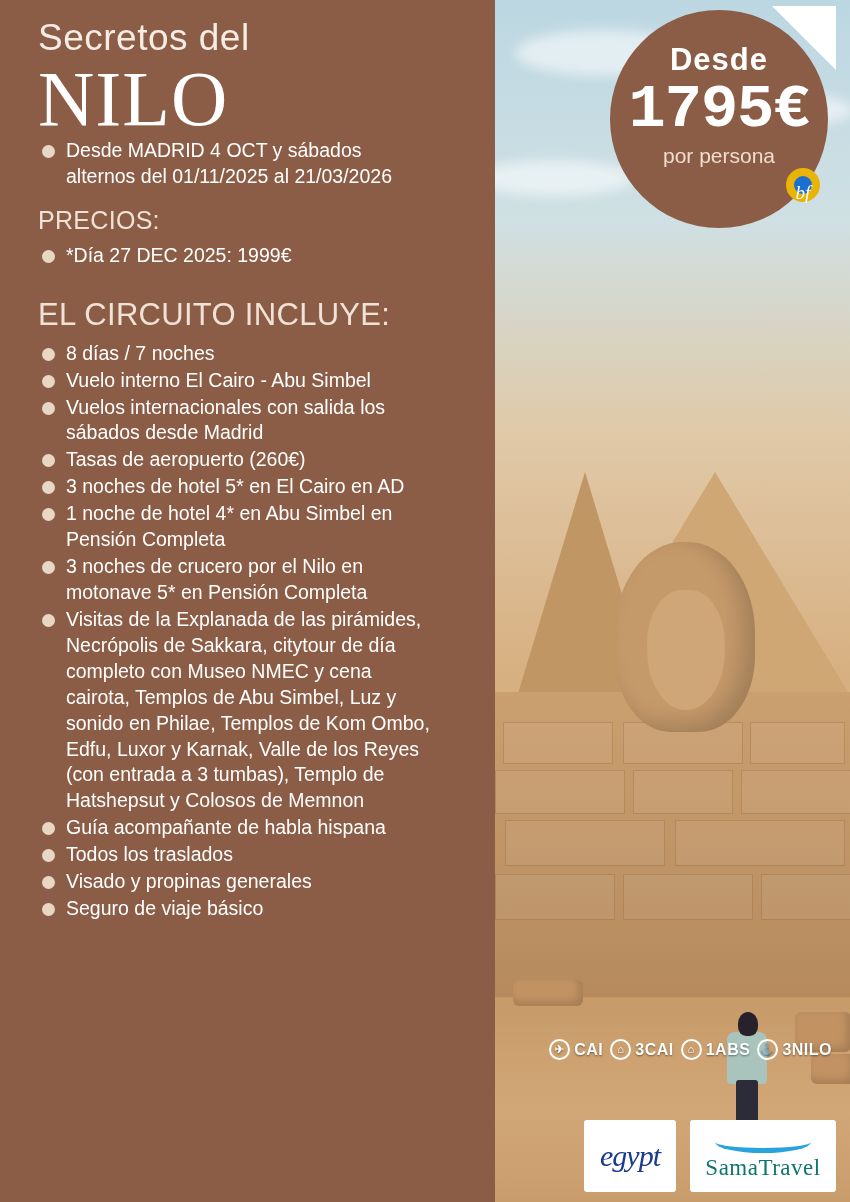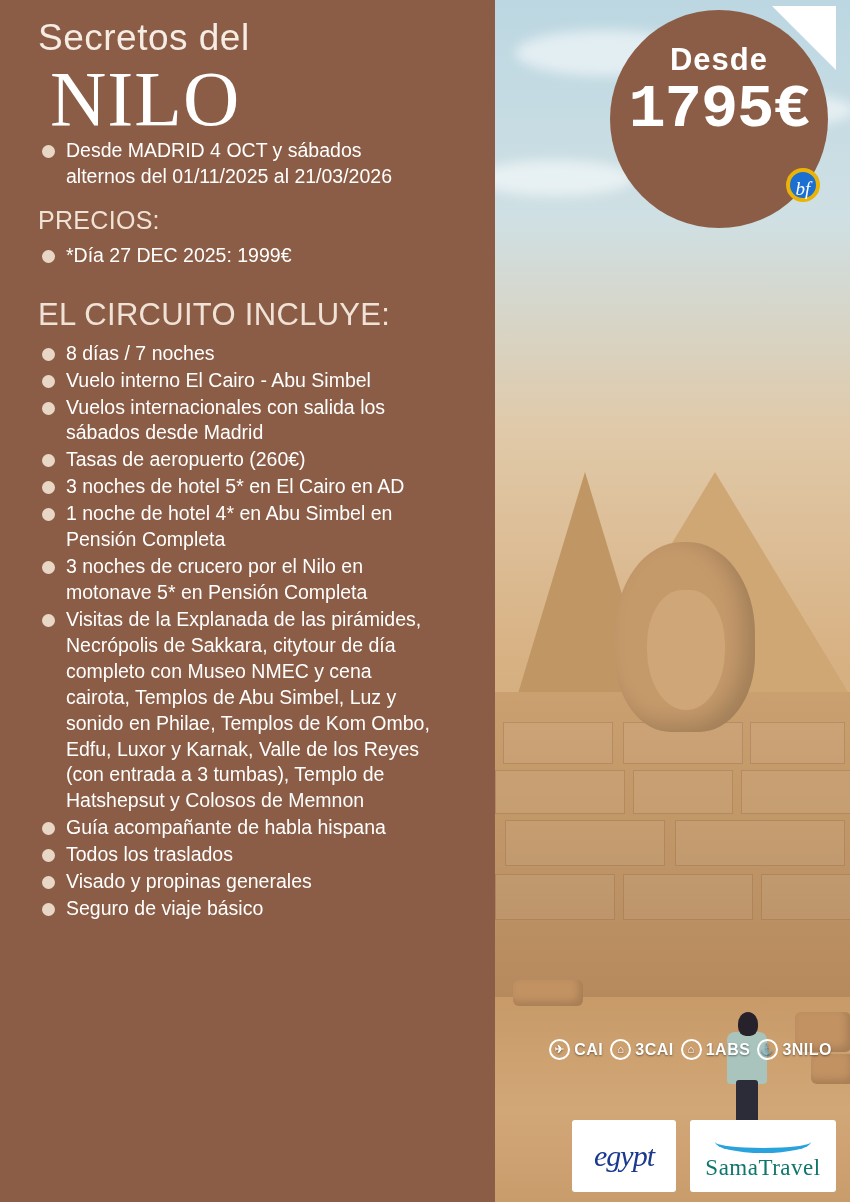--- a/index.html
+++ b/index.html
@@ -127,21 +127,21 @@
     color: #f6ece4;
     line-height: 1.08;
   }
   .t-big {
     font-family: "Liberation Serif", serif;
     font-size: 78px;
     font-weight: 400;
     letter-spacing: 1px;
     line-height: 1.0;
     color: #ffffff;
-    margin: 2px 0 0 12px;
+    margin: 2px 0 0 0;
   }
   .t-sub {
     font-size: 36px;
     font-weight: 400;
     color: #f3e6db;
     line-height: 1.1;
     margin-bottom: 20px;
   }
   .sect {
     font-size: 25px;
@@ -218,21 +218,21 @@
     width: 34px; height: 34px;
     border-radius: 50%;
     background: #1b6fd0;
     color: #fff;
     font-family: "Liberation Serif", serif;
     font-size: 19px;
     font-style: italic;
     line-height: 34px;
     text-align: center;
     z-index: 7;
-    border: 4px solid #eab308;
+    border: 8px solid #eab308;
   }
 
   
   .codes {
     position: absolute;
     right: 18px;
     bottom: 142px;
     display: flex;
     align-items: center;
     gap: 7px;
@@ -263,21 +263,21 @@
     gap: 14px;
     z-index: 6;
   }
   .logo-box {
     background: #ffffff;
     border-radius: 3px;
     display: flex;
     align-items: center;
     justify-content: center;
   }
-  .logo-egypt { width: 104px; height: 72px; }
+  .logo-egypt { width: 92px; height: 72px; }
   .logo-sama { width: 146px; height: 72px; flex-direction: column; }
   .egypt-txt {
     font-family: "Liberation Serif", serif;
     font-style: italic;
     font-size: 30px;
     color: #1b3a8f;
     letter-spacing: -1px;
   }
   .sama-swoosh {
     width: 96px; height: 22px;
@@ -329,20 +329,21 @@
 
     <div class="person-body"></div>
     <div class="person-legs"></div>
     <div class="person-head"></div>
   </div>
 
   <div class="ribbon"></div>
   <div class="badge">
     <div class="desde">Desde</div>
     <div class="price">1795€</div>
+    <div class="per">por persona</div>
   </div>
   <div class="bf">bf</div>
 
   <div class="panel">
     <div class="t-small">Secretos del</div>
     <div class="t-big">NILO</div>
 
     <ul class="items">
       <li>Desde MADRID 4 OCT y sábados alternos del 01/11/2025 al 21/03/2026</li>
     </ul>

